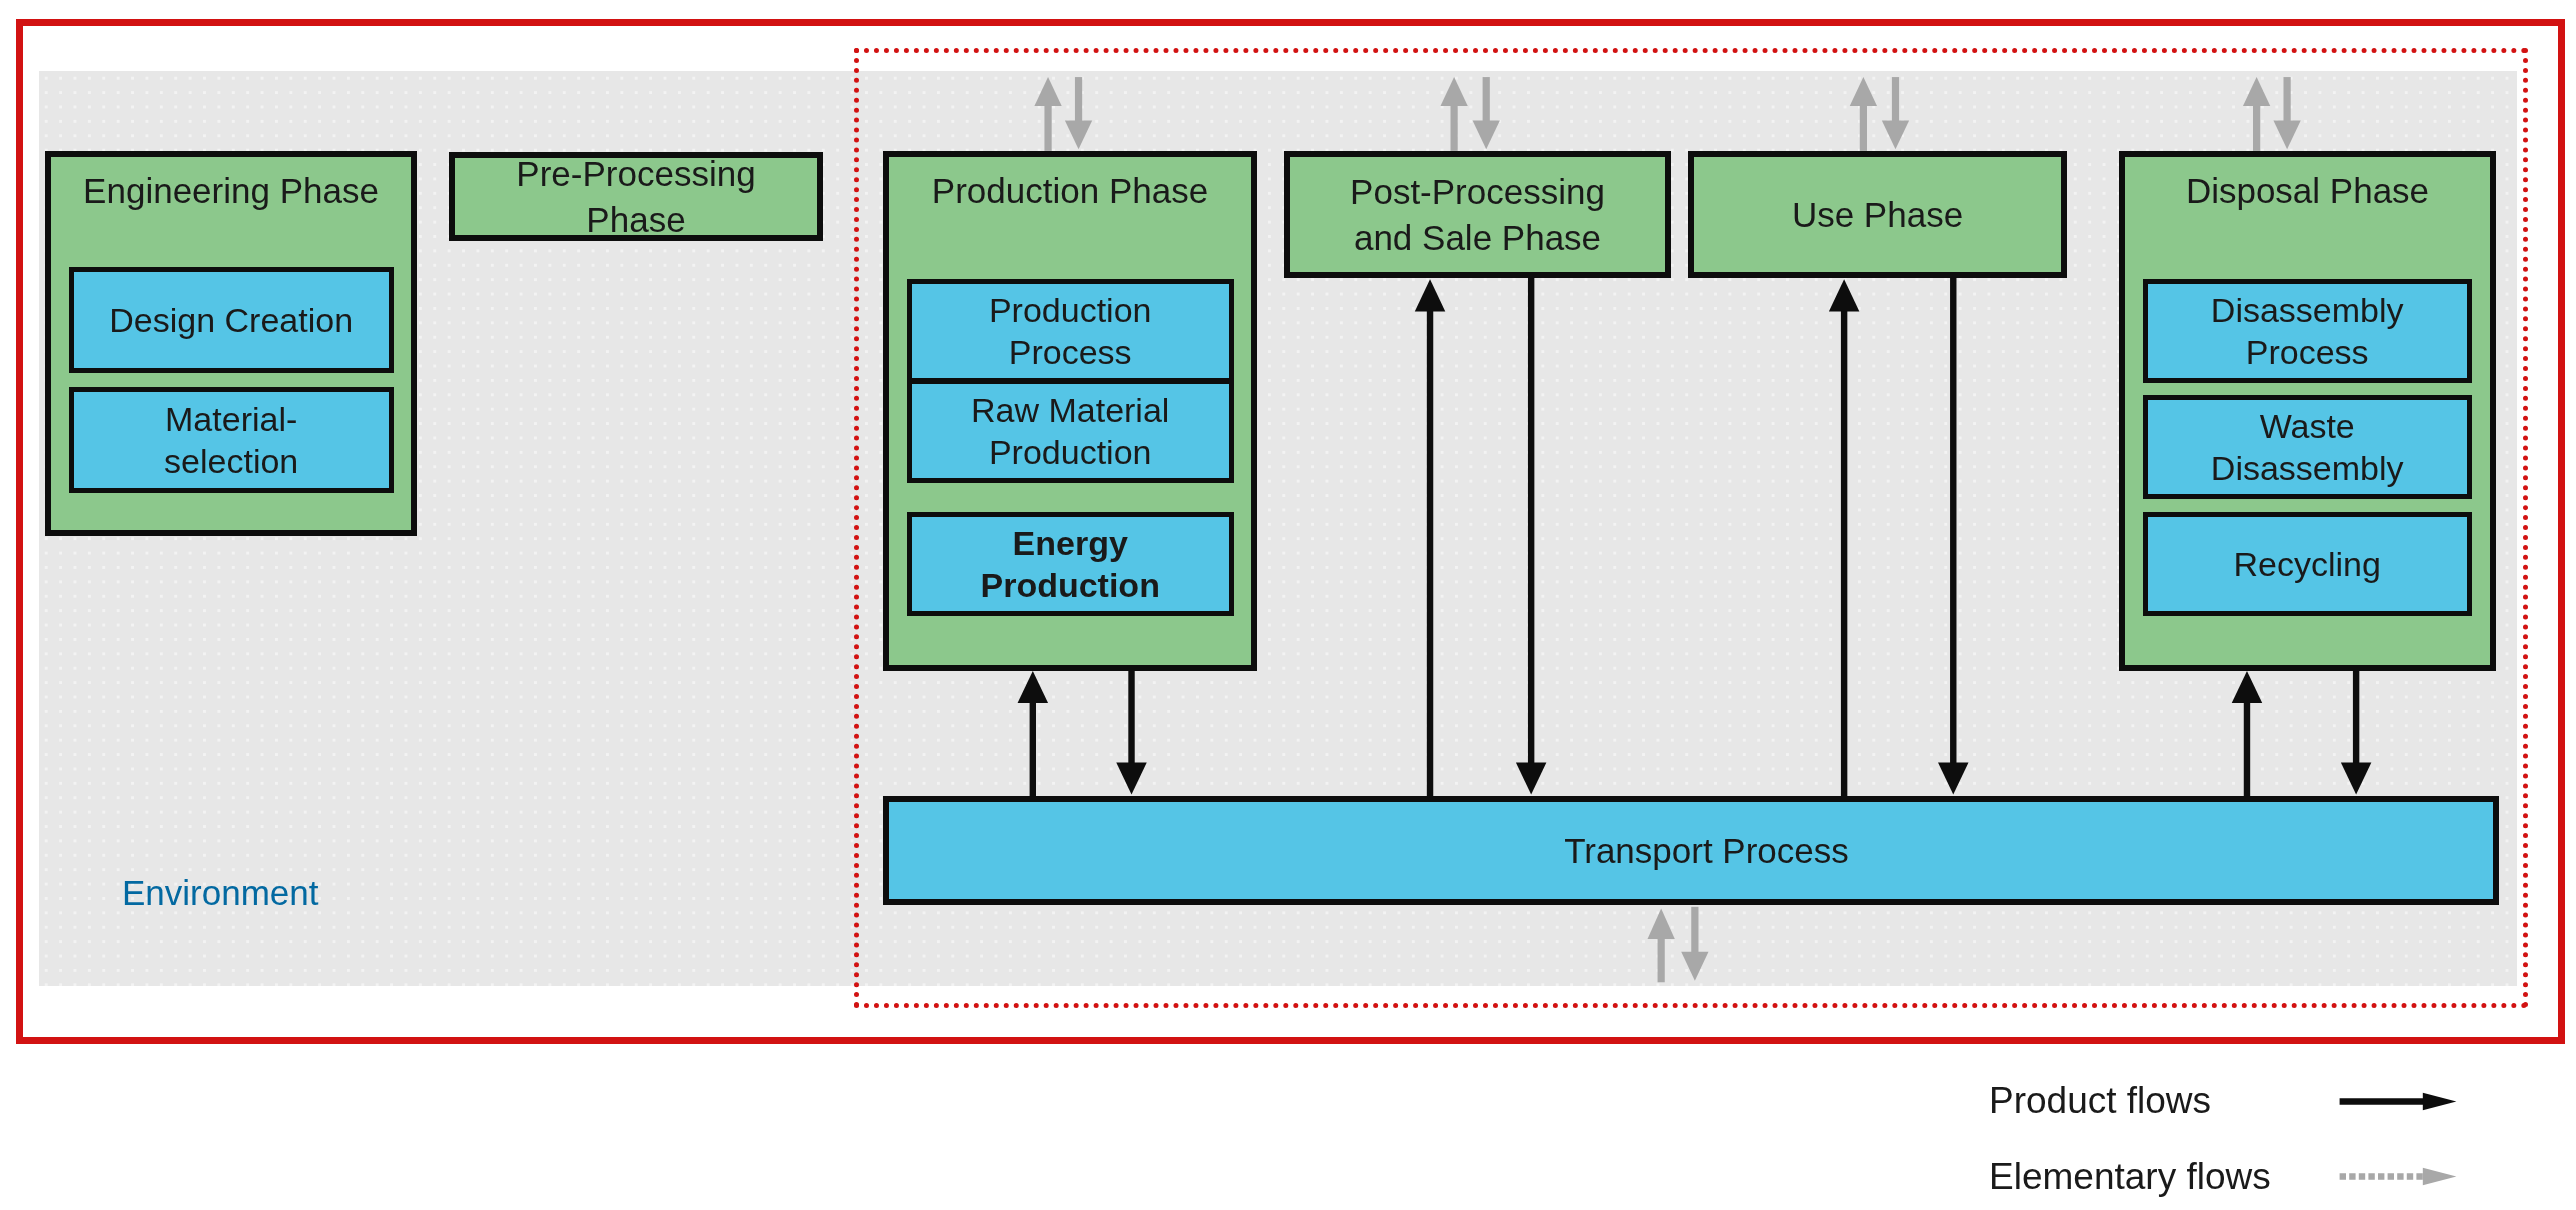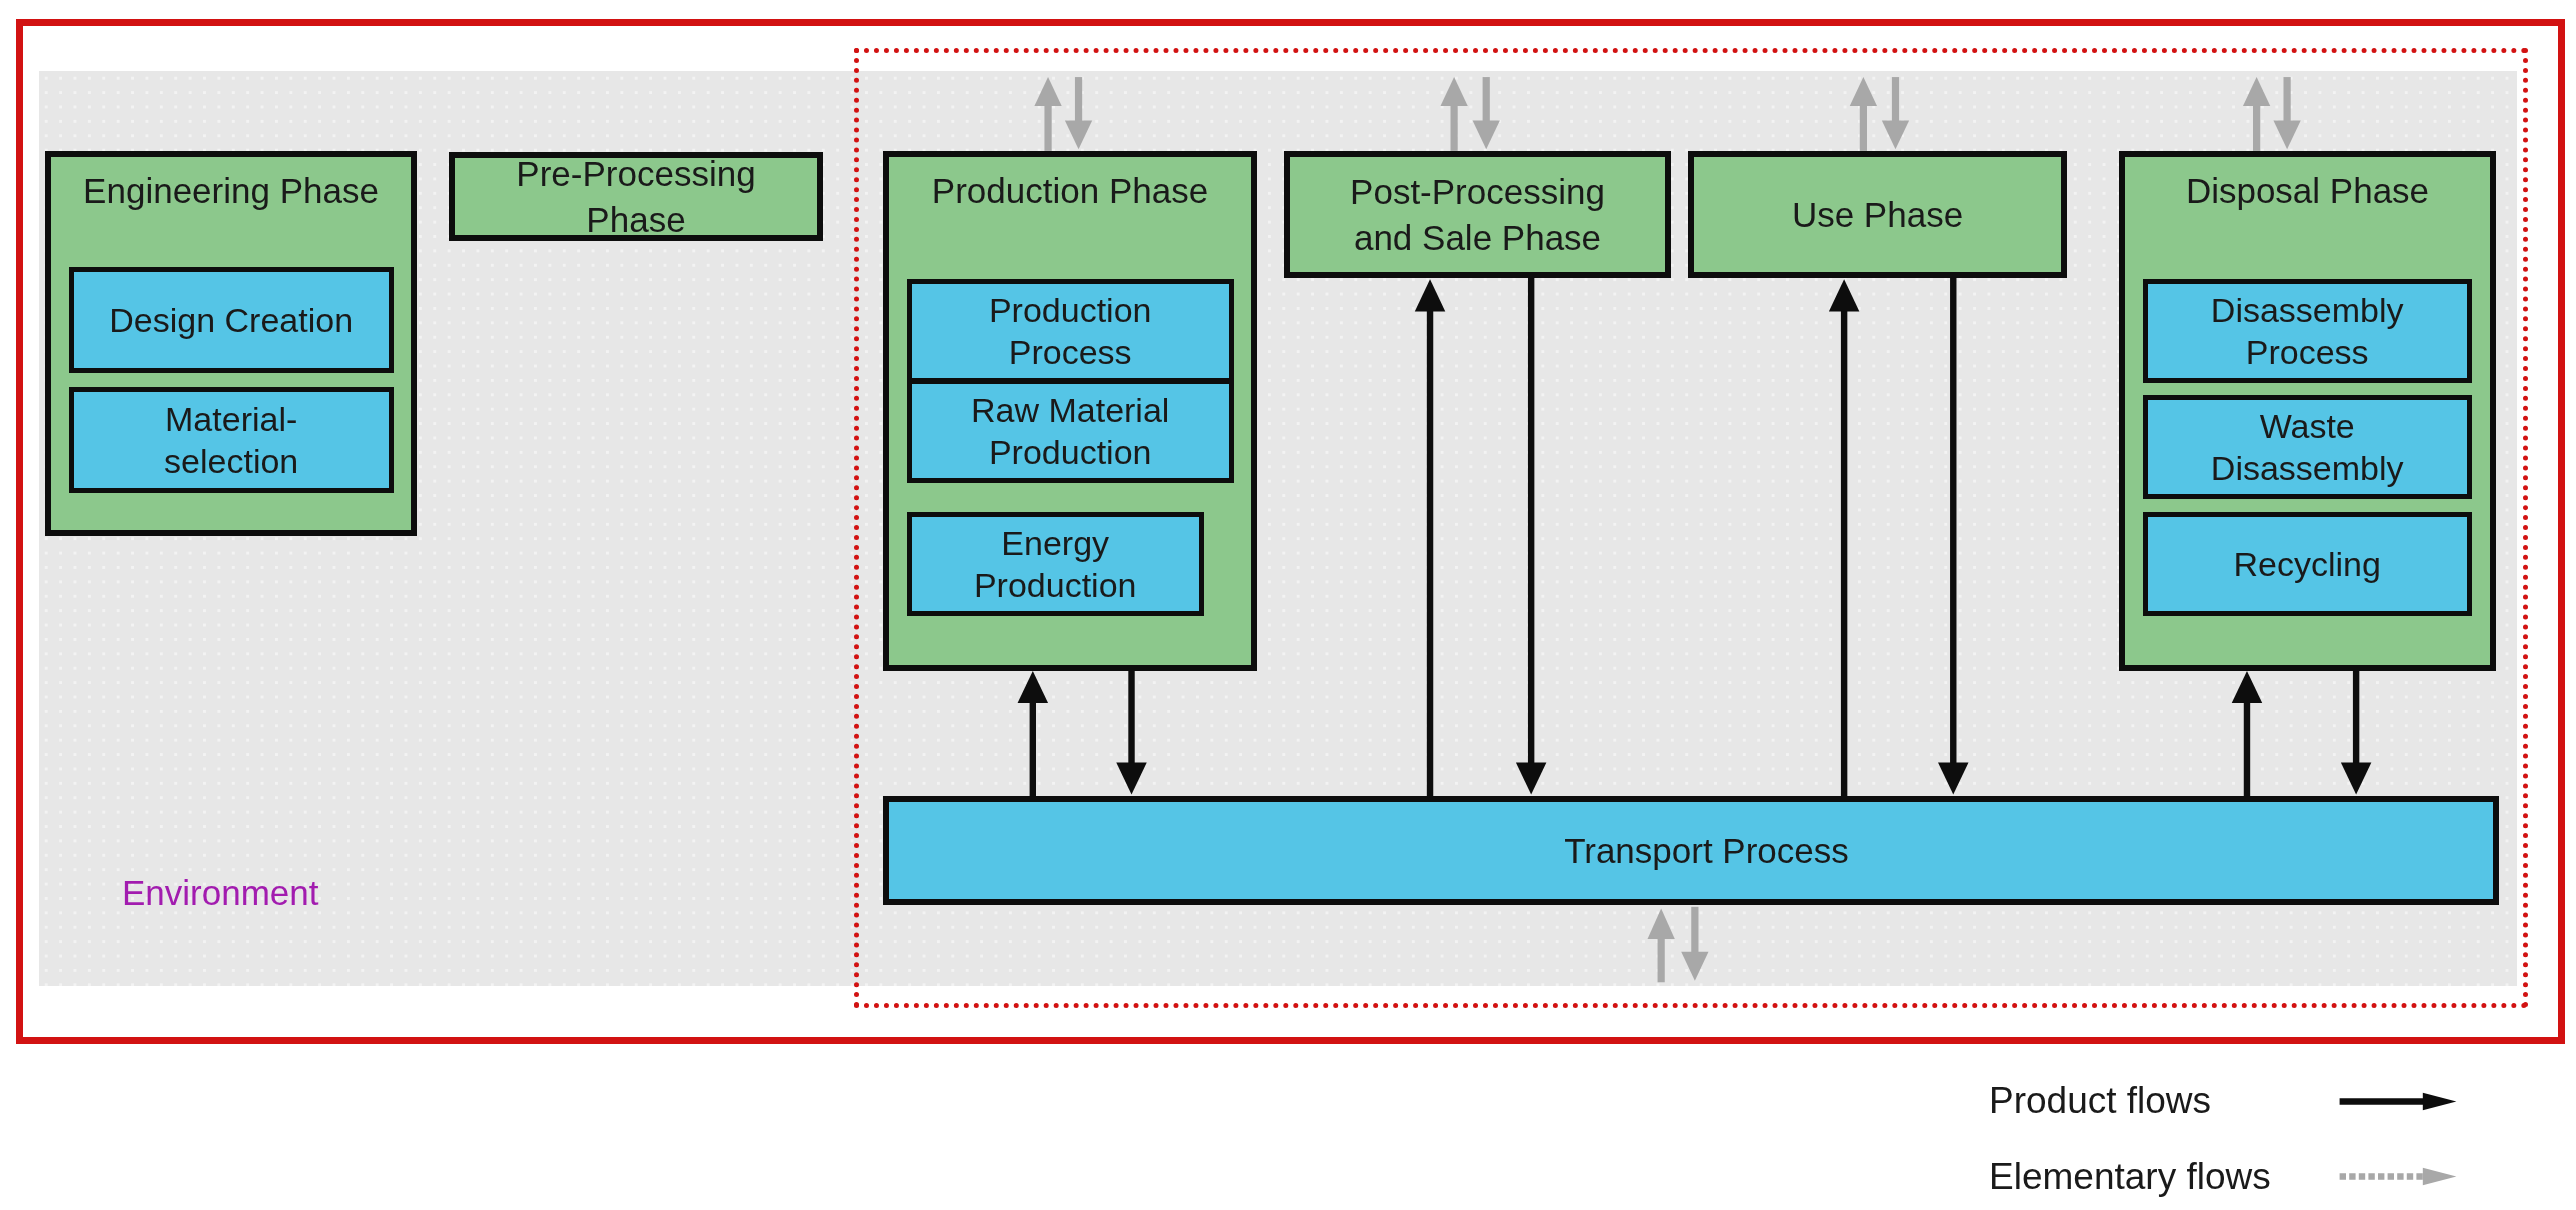--- a/index.html
+++ b/index.html
@@ -55,21 +55,21 @@
   }
   .transport{
     position:absolute;left:883px;top:796px;width:1616px;height:109px;
     background:var(--blue);border:6.4px solid var(--ink);box-sizing:border-box;
     display:flex;align-items:center;justify-content:center;
     font-size:35px;
     padding-left:31px;
   }
   .env-label{
     position:absolute;left:122px;top:873px;
-    font-size:35px;color:#a21caf;
+    font-size:35px;color:#0369a1;
   }
   .overlay{
     position:absolute;left:0;top:0;width:2576px;height:1211px;
     pointer-events:none;
   }
   .legend{
     position:absolute;left:1989px;top:1072px;width:469px;
   }
   .legend-row{
     display:flex;align-items:center;justify-content:space-between;
@@ -97,21 +97,21 @@
 
   <div class="box centered" style="left:449px;top:152px;width:374px;height:89px;">Pre-Processing
 Phase</div>
 
   <div class="box" style="left:883px;top:151px;width:374px;height:520px;">
     <div class="phase-title">Production Phase</div>
     <div class="sub" style="left:17.7px;top:122px;width:327px;height:104px;">Production
 Process</div>
     <div class="sub" style="left:17.7px;top:222px;width:327px;height:104px;">Raw Material
 Production</div>
-    <div class="sub" style="left:17.7px;top:355px;width:297px;height:104px;">Energy
+    <div class="sub" style="left:17.7px;top:355px;width:327px;height:104px;font-weight:bold;">Energy
 Production</div>
   </div>
 
   <div class="box centered" style="left:1284px;top:151px;width:387px;height:127px;">Post-Processing
 and Sale Phase</div>
 
   <div class="box centered" style="left:1688px;top:151px;width:379px;height:127px;">Use Phase</div>
 
   <div class="box" style="left:2119px;top:151px;width:377px;height:520px;">
     <div class="phase-title">Disposal Phase</div>

